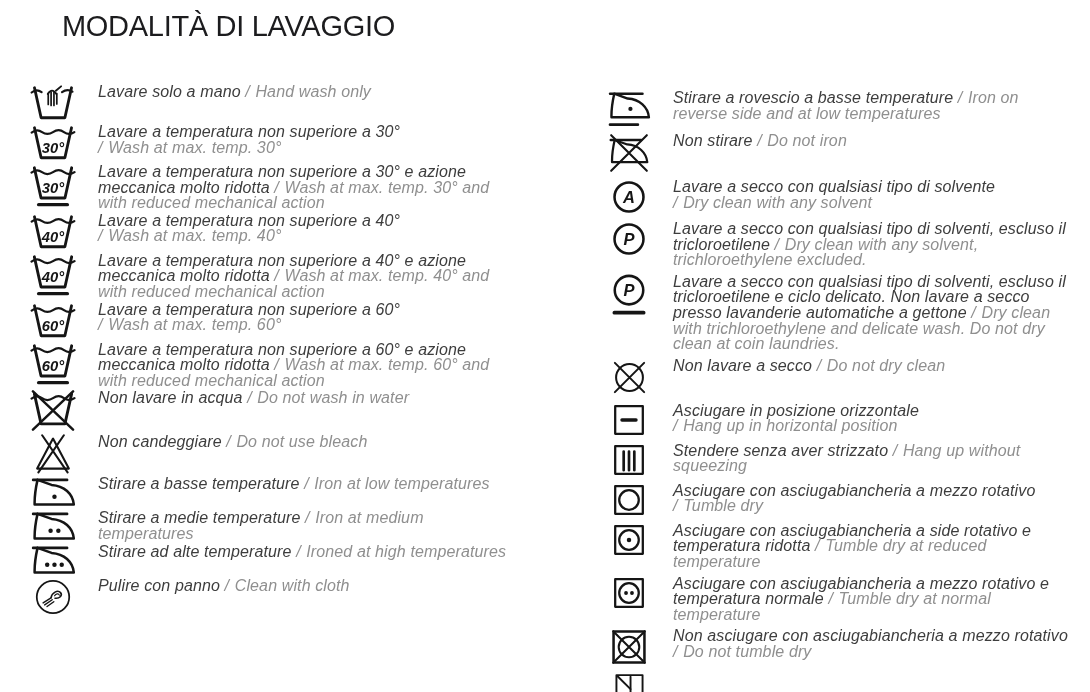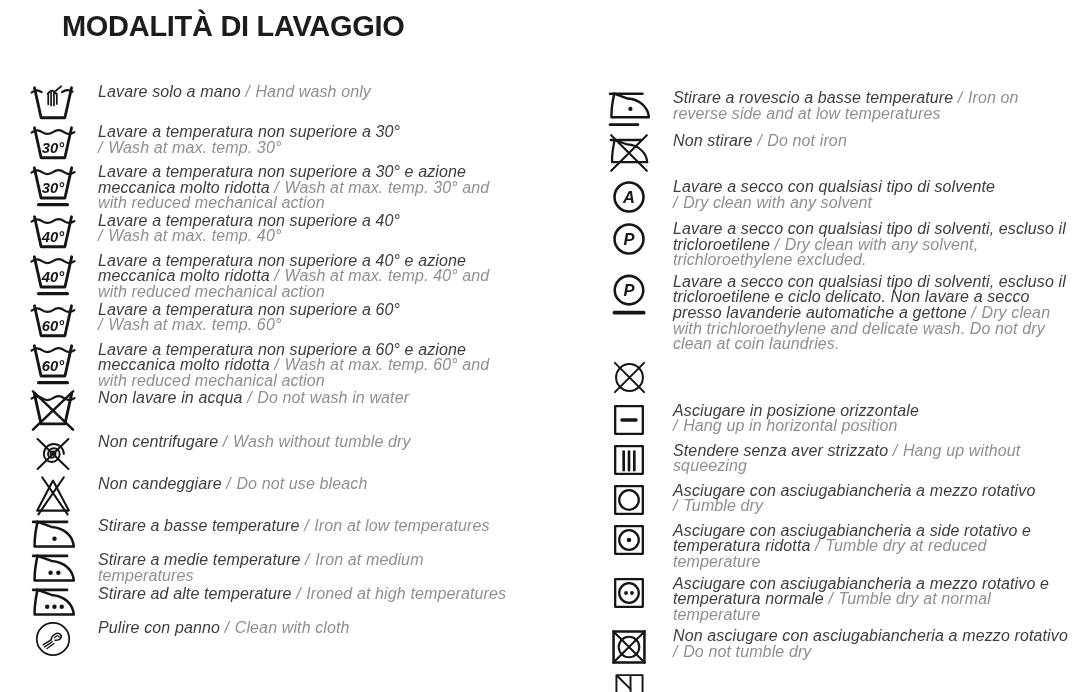--- a/index.html
+++ b/index.html
@@ -5,21 +5,21 @@
   html,body{margin:0;padding:0;background:#ffffff;}
   .page{
     position:relative;
     width:1090px;height:692px;
     background:#ffffff;
     font-family:"Liberation Sans","DejaVu Sans",sans-serif;
     overflow:hidden;
   }
   .title{
     position:absolute;left:62px;top:10px;margin:0;
-    font-size:29px;font-weight:bold;letter-spacing:-0.3px;
+    font-size:29px;font-weight:normal;letter-spacing:-0.3px;
     color:#1c1c1e;
   }
   .col{position:absolute;display:flex;flex-direction:column;}
   .col-left{left:30px;top:84px;width:478px;row-gap:2px;}
   .col-right{left:607px;top:90px;width:470px;row-gap:6px;}
   .row{display:flex;align-items:flex-start;min-height:32px;}
   .icon{
     flex:0 0 46px;display:flex;justify-content:center;align-items:flex-start;font-style:italic;
   }
   .col-right .icon{flex:0 0 44px;}
@@ -165,34 +165,20 @@
           </svg>
         </span>
     <p class="desc">
       <span class="it">Non lavare in acqua</span>
       
       <span class="sep">/</span>
       <span class="en">Do not wash in water</span>
     </p>
   </div>
 
-  <div class="row">
-    <span class="icon">
-          <svg width="40" height="40" viewBox="0 0 48 48">
-            <path d="M21 24 a3 3 0 1 1 6 0 a4.5 4.5 0 1 1 -9 0 a7 7 0 1 1 14 0 a9.5 9.5 0 1 1 -19 0 a12 12 0 1 1 24 0" fill="none" stroke="#151515" stroke-width="2.3" stroke-linecap="round" stroke-linejoin="round"></path>
-            <path d="M5.5 6 L42.5 42 M42.5 6 L5.5 42" fill="none" stroke="#151515" stroke-width="2.5" stroke-linecap="round" stroke-linejoin="round"></path>
-          </svg>
-        </span>
-    <p class="desc">
-      <span class="it">Non centrifugare</span>
-      
-      <span class="sep">/</span>
-      <span class="en">Wash without tumble dry</span>
-    </p>
-  </div>
 
   <div class="row">
     <span class="icon">
           <svg width="40" height="40" viewBox="0 0 48 48">
             <path d="M24 5.5 L5 41.5 H43 Z" fill="none" stroke="#151515" stroke-width="2.5" stroke-linecap="round" stroke-linejoin="round"></path>
             <path d="M11 1.5 L41.5 46 M37 1.5 L6.5 46" fill="none" stroke="#151515" stroke-width="2.5" stroke-linecap="round" stroke-linejoin="round"></path>
           </svg>
         </span>
     <p class="desc">
       <span class="it">Non candeggiare</span>
@@ -350,20 +336,26 @@
     </p>
   </div>
 
   <div class="row">
     <span class="icon">
           <svg width="39" height="39" viewBox="0 0 48 48">
             <circle cx="24" cy="24" r="16.5" fill="none" stroke="#151515" stroke-width="2.5"></circle>
             <path d="M6 6 L42 42 M42 6 L6 42" fill="none" stroke="#151515" stroke-width="2.5" stroke-linecap="round" stroke-linejoin="round"></path>
           </svg>
         </span>
+    <p class="desc">
+      <span class="it">Non lavare a secco</span>
+      
+      <span class="sep">/</span>
+      <span class="en">Do not dry clean</span>
+    </p>
   </div>
 
   <div class="row">
     <span class="icon">
           <svg width="34" height="34" viewBox="0 0 48 48">
             <path d="M4.5 4.5 H43.5 V43.5 H4.5 Z" fill="none" stroke="#151515" stroke-width="3.2" stroke-linecap="round" stroke-linejoin="round"></path>
             <path d="M14 24 H34" fill="none" stroke="#151515" stroke-width="4.6" stroke-linecap="round" stroke-linejoin="round"></path>
           </svg>
         </span>
     <p class="desc">

